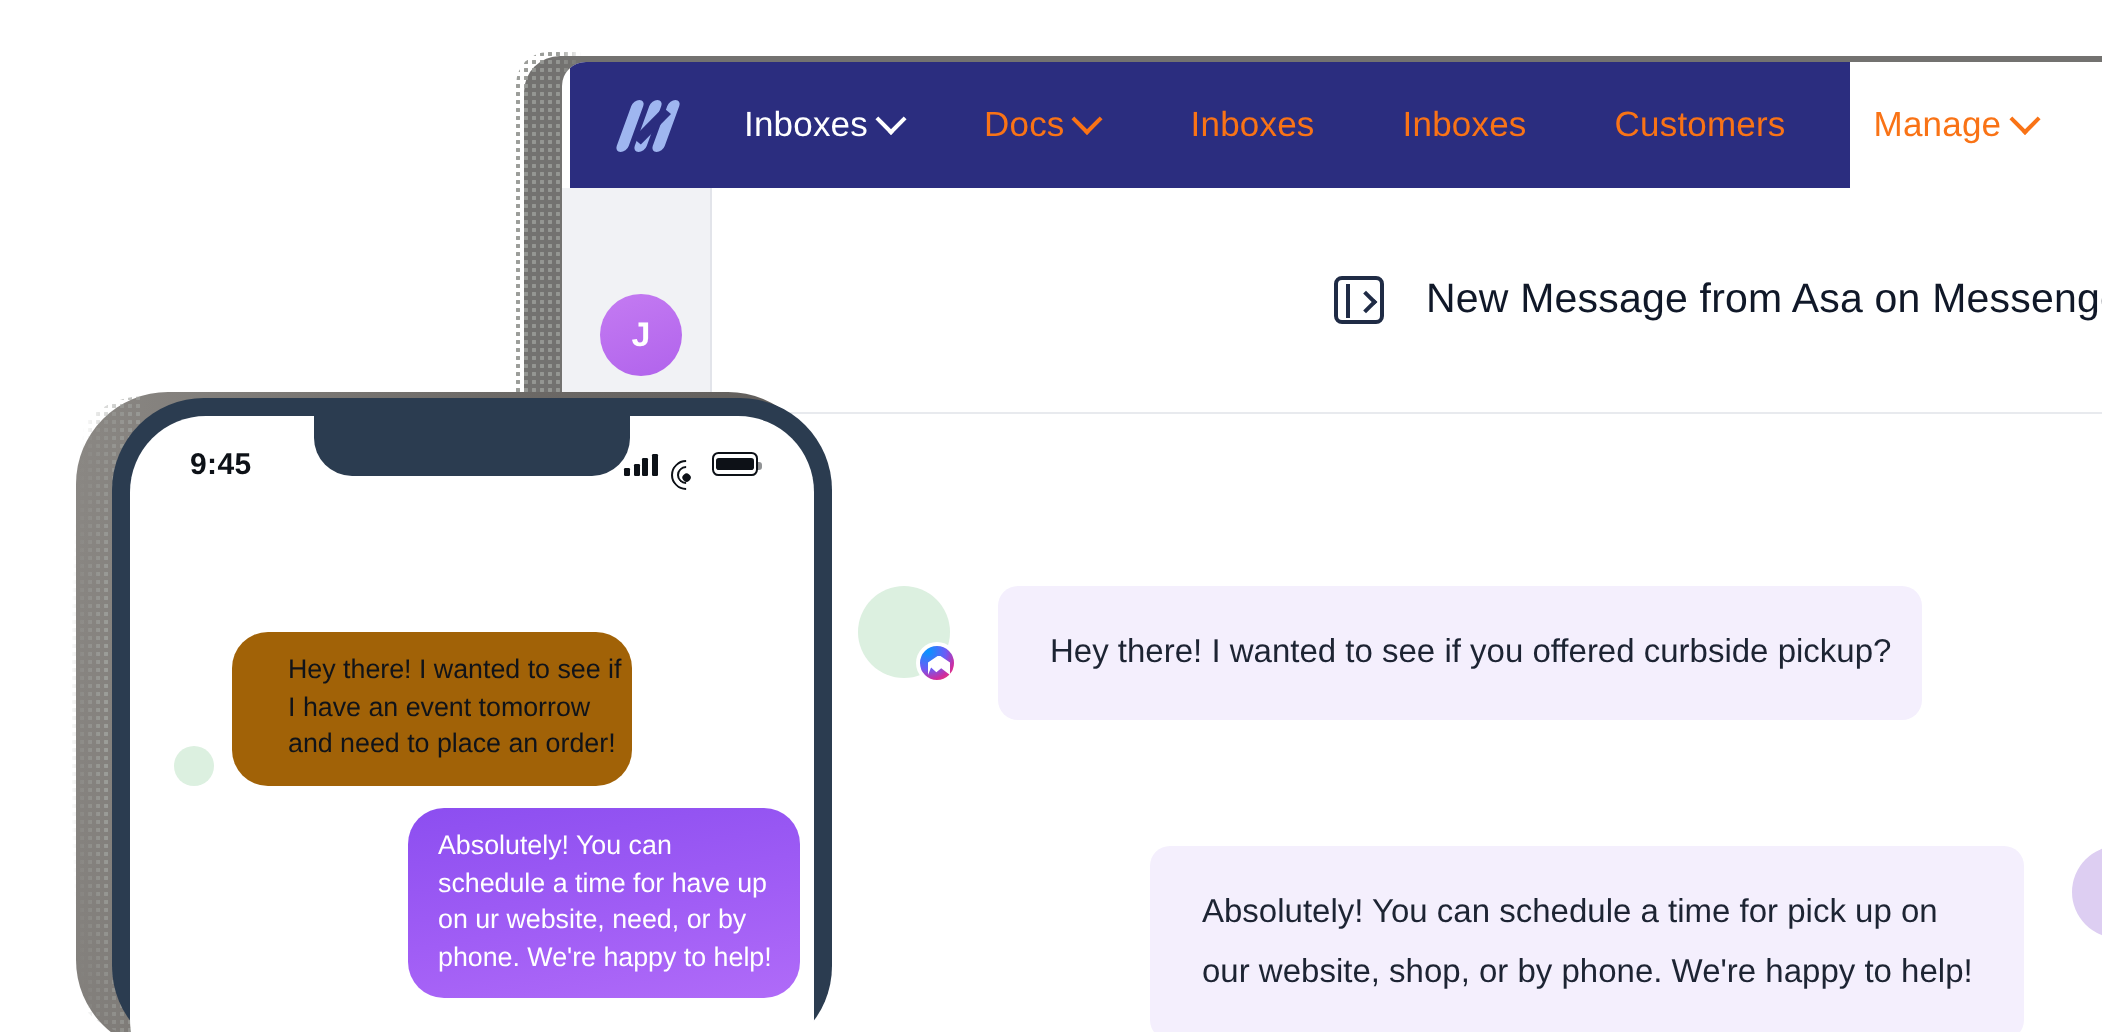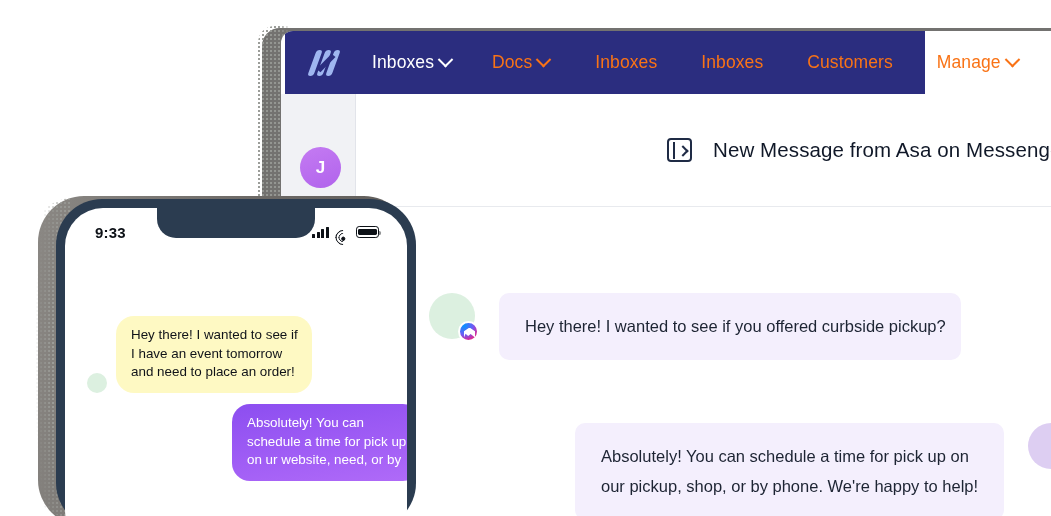--- a/index.html
+++ b/index.html
@@ -214,27 +214,27 @@
     transform: rotate(45deg);
   }
   .ph-av { width:33px; height:33px; border-radius:50%; background:#dcf0e0; overflow:hidden; flex:none; }
   .ph-meta { margin-left:11px; }
   .ph-name { font-size:15px; font-weight:700; color:#0d1117; line-height:17px; }
   .ph-sub { font-size:12px; color:#8b90a0; line-height:16px; }
 
   .ph-row { position:absolute; display:flex; align-items:flex-end; }
   .ph-row.in { left:22px; top:108px; }
   .ph-bub-in {
-    background:#fef9c3; border-radius:18px; padding:10px 14px 11px 15px; margin-left:9px;
+    background:#a16207; border-radius:18px; padding:10px 14px 11px 28px; margin-left:9px;
     max-width:200px;
   }
   .ph-bub-in p { font-size:13.4px; line-height:18.5px; color:#101319; white-space:nowrap; }
   .ph-mini { width:20px; height:20px; border-radius:50%; background:#dcf0e0; overflow:hidden; flex:none; }
 
-  .ph-row.out { left:139px; top:196px;margin-left:28px; }
+  .ph-row.out { left:139px; top:196px; }
   .ph-bub-out {
     background: linear-gradient(170deg,#8c4ef0 0%, #a05df5 55%, #b06bf8 100%);
     border-radius:18px; padding:10px 15px 11px 15px; max-width:196px;
   }
   .ph-bub-out p { font-size:13.4px; line-height:18.5px; color:#ffffff; white-space:nowrap; }
 
   
   .face { position:relative; width:100%; height:100%; }
   .face .hairback { position:absolute; left:6%; top:8%; width:88%; height:96%; background:#4a2f22; border-radius:50% 50% 42% 42%; }
   .face .neck { position:absolute; left:34%; top:62%; width:32%; height:30%; background:#e8b79a; }
@@ -317,42 +317,42 @@
         </div>
         <div class="av-gap"></div>
         <div class="bub">
           <p>Hey there! I wanted to see if you offered curbside pickup?</p>
         </div>
       </div>
 
       <div class="row row-out">
         <div class="bub">
           <p>Absolutely! You can schedule a time for pick up on</p>
-          <p>our pickup, shop, or by phone. We're happy to help!</p>
+          <p>our website, shop, or by phone. We're happy to help!</p>
         </div>
         <div class="av-gap"></div>
         <div class="av av-agent">
           <span class="ph">
             <span class="face agent"><span class="hairback"></span><span class="neck"></span><span class="skin"></span><span class="fringe"></span><span class="eye l"></span><span class="eye r"></span><span class="mouth"></span><span class="shirt"></span></span>
           </span>
         </div>
       </div>
 
     </div>
   </div>
 
   <div class="phone-shadow"></div>
   <div class="phone-stipple"></div>
 
   <div class="phone">
     <div class="phone-screen">
       <div class="notch"></div>
 
       <div class="statusbar">
-        <div class="sb-time">9:33</div>
+        <div class="sb-time">9:45</div>
         <div class="sb-right">
           <span class="sig">
               <i></i>
               <i></i>
               <i></i>
               <i></i>
             </span>
           <span class="wifi">
               <span></span>
               <span></span>
@@ -372,21 +372,22 @@
         <span class="ph-bub-in">
           <p>Hey there! I wanted to see if</p>
           <p>I have an event tomorrow</p>
           <p>and need to place an order!</p>
         </span>
       </div>
 
       <div class="ph-row out">
         <span class="ph-bub-out">
           <p>Absolutely! You can</p>
-          <p>schedule a time for pick up</p>
+          <p>schedule a time for have up</p>
           <p>on ur website, need, or by</p>
+          <p>phone. We're happy to help!</p>
         </span>
       </div>
 
     </div>
   </div>
 
 </div>
 
 </body></html>

